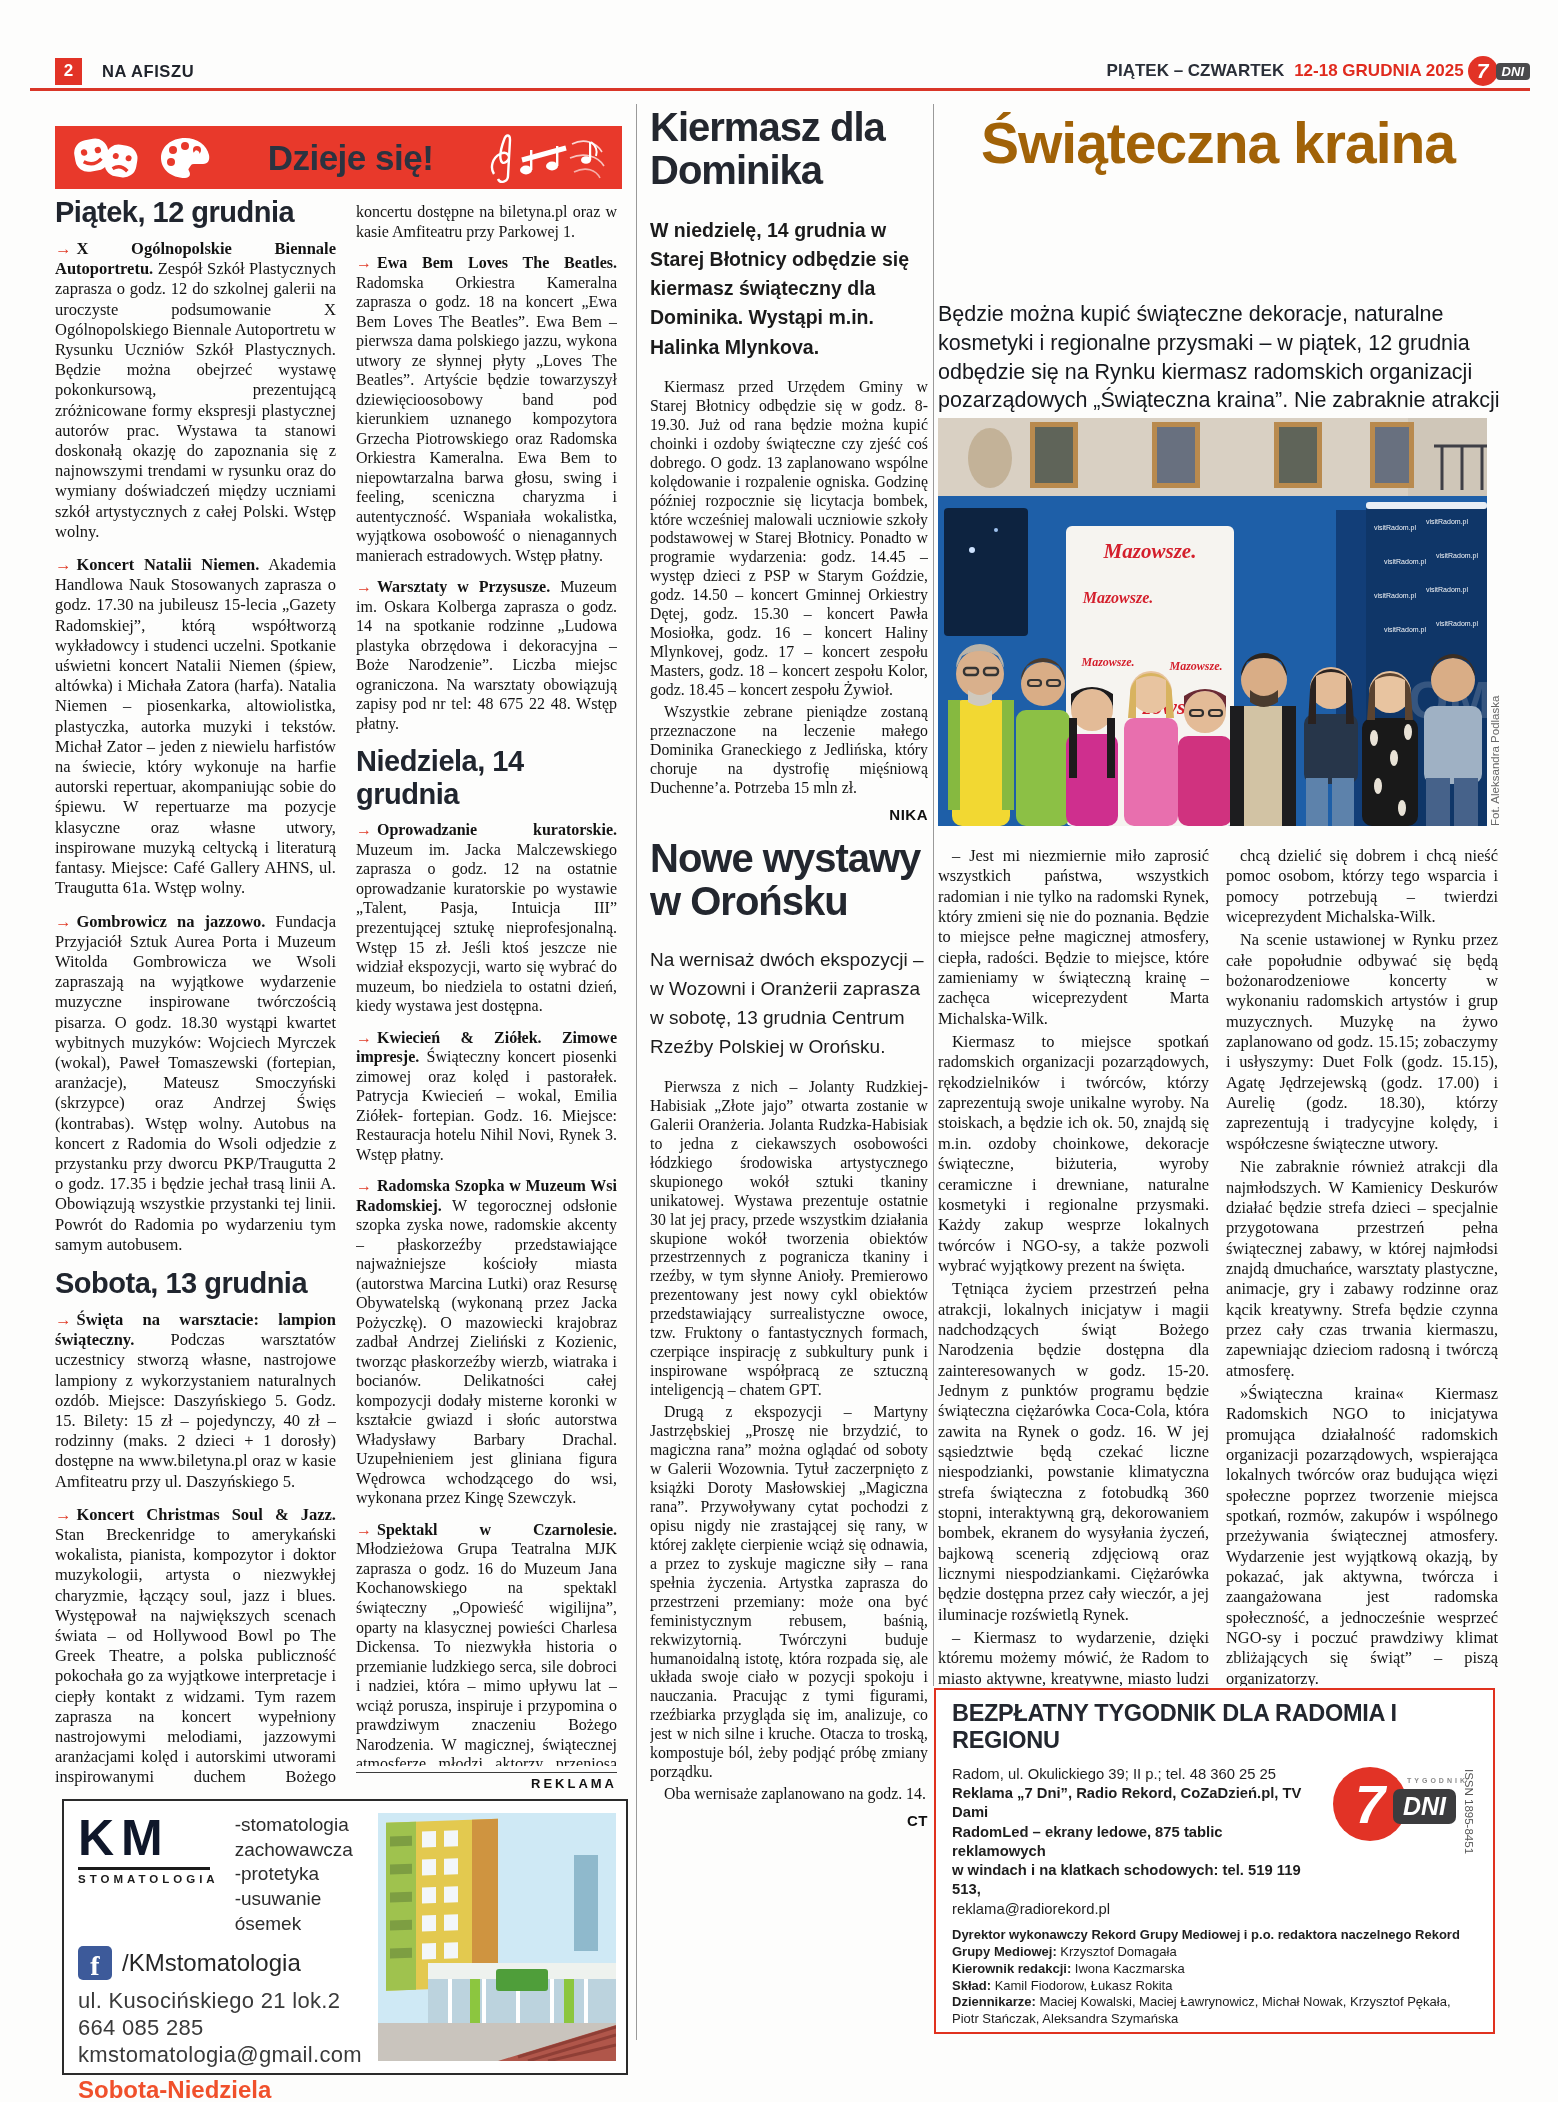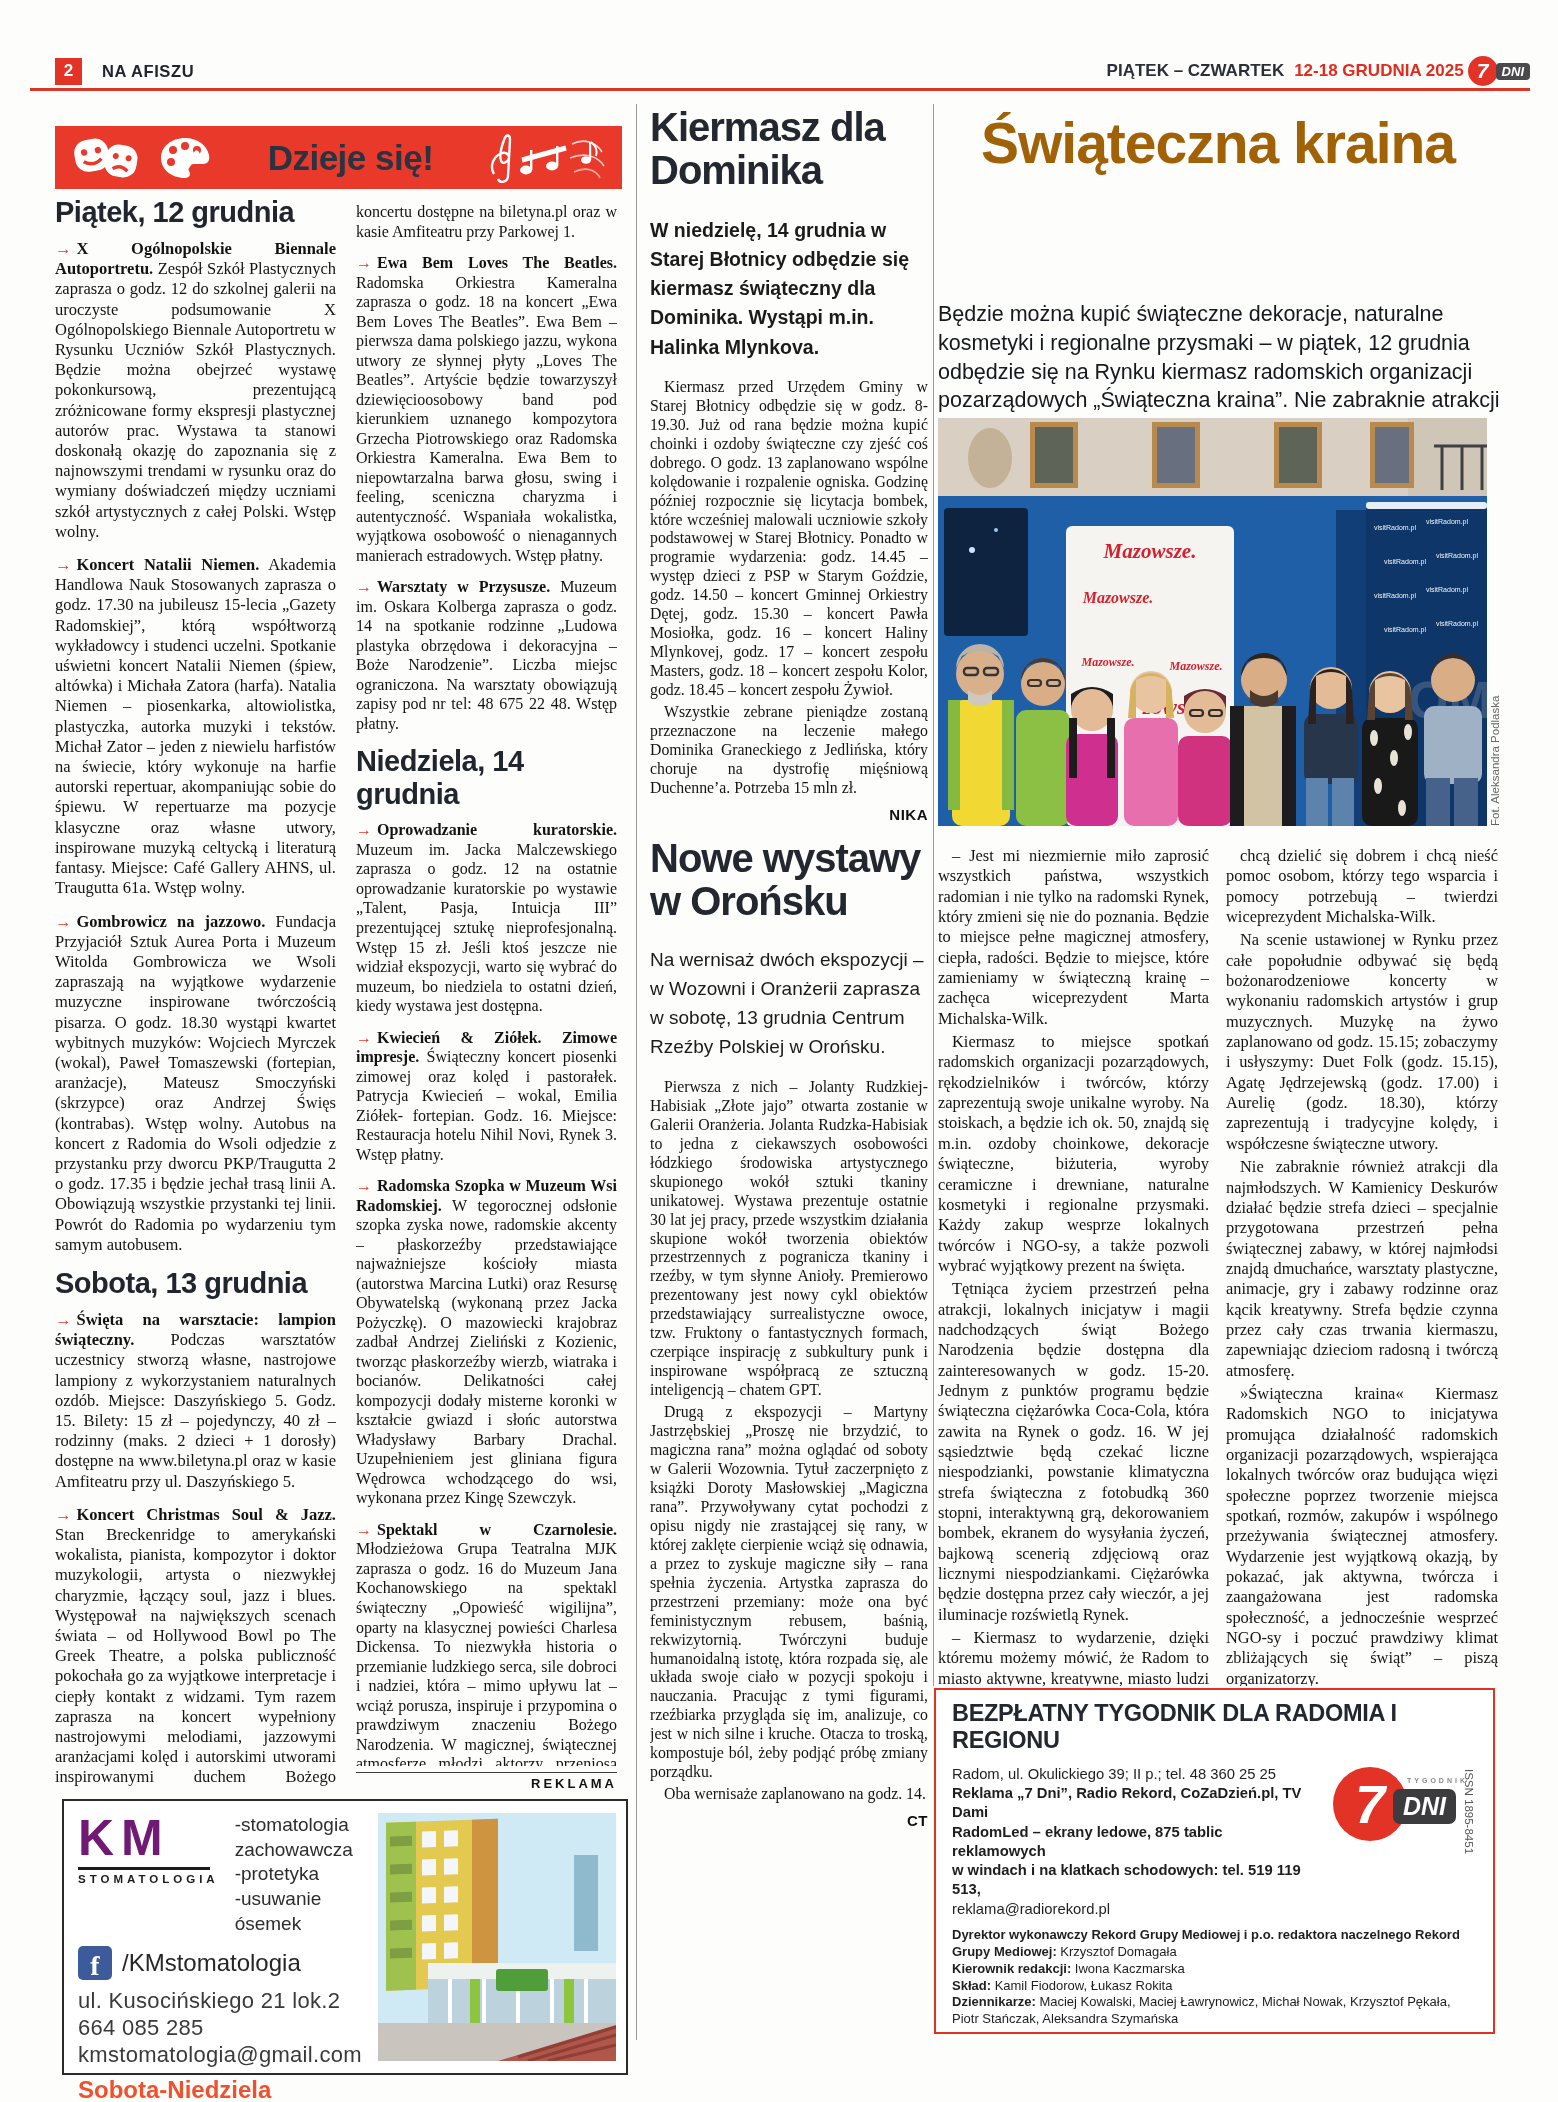--- a/index.html
+++ b/index.html
@@ -57,21 +57,21 @@
   #acolB{left:1226px;width:272px;}
   
   #reklama-block{position:absolute;left:356px;top:1772px;width:261px;}
   #reklama-block .rule{border-top:1.5px solid #3c3c3c;}
   #reklama-block .lbl{text-align:right;font:bold 13px "Liberation Sans",sans-serif;letter-spacing:3px;color:#111;padding-top:3px;}
   
   #km-ad{position:absolute;left:62px;top:1799px;width:566px;height:276px;border:2px solid #2b2b2b;background:#fff;
          box-sizing:border-box;padding:12px 10px 10px 14px;display:flex;}
   .km-left{width:300px;display:flex;flex-direction:column;}
   .km-toprow{display:flex;gap:16px;}
-  .km-logo .km{font:bold 50px/1 "Liberation Sans",sans-serif;letter-spacing:7px;color:#701a75;}
+  .km-logo .km{font:bold 50px/1 "Liberation Sans",sans-serif;letter-spacing:7px;color:#0f172a;}
   .km-logo .bar{height:3px;background:#1b1b1b;margin:4px 0 3px;width:132px;}
   .km-logo .sub{font:bold 11.5px "Liberation Sans",sans-serif;letter-spacing:4px;color:#1b1b1b;}
   .km-serv{font:19px/1.3 "Liberation Sans",sans-serif;color:#2d2d2d;}
   .km-fb{display:flex;align-items:center;gap:10px;margin:10px 0 8px;}
   .fb-ic{width:34px;height:34px;border-radius:5px;background:#3d5a9a;color:#fff;display:flex;align-items:flex-end;
          justify-content:center;font:bold 28px/1 "Liberation Serif",serif;overflow:hidden;}
   .km-fb .t{font:24px "Liberation Sans",sans-serif;color:#262626;}
   .km-contact{font:22px/1.22 "Liberation Sans",sans-serif;color:#3a3a3a;letter-spacing:.3px;}
   .km-cta{margin-top:7px;font:bold 24px "Liberation Sans",sans-serif;color:#f0502b;}
   .km-photo{margin-left:auto;width:238px;height:248px;}

